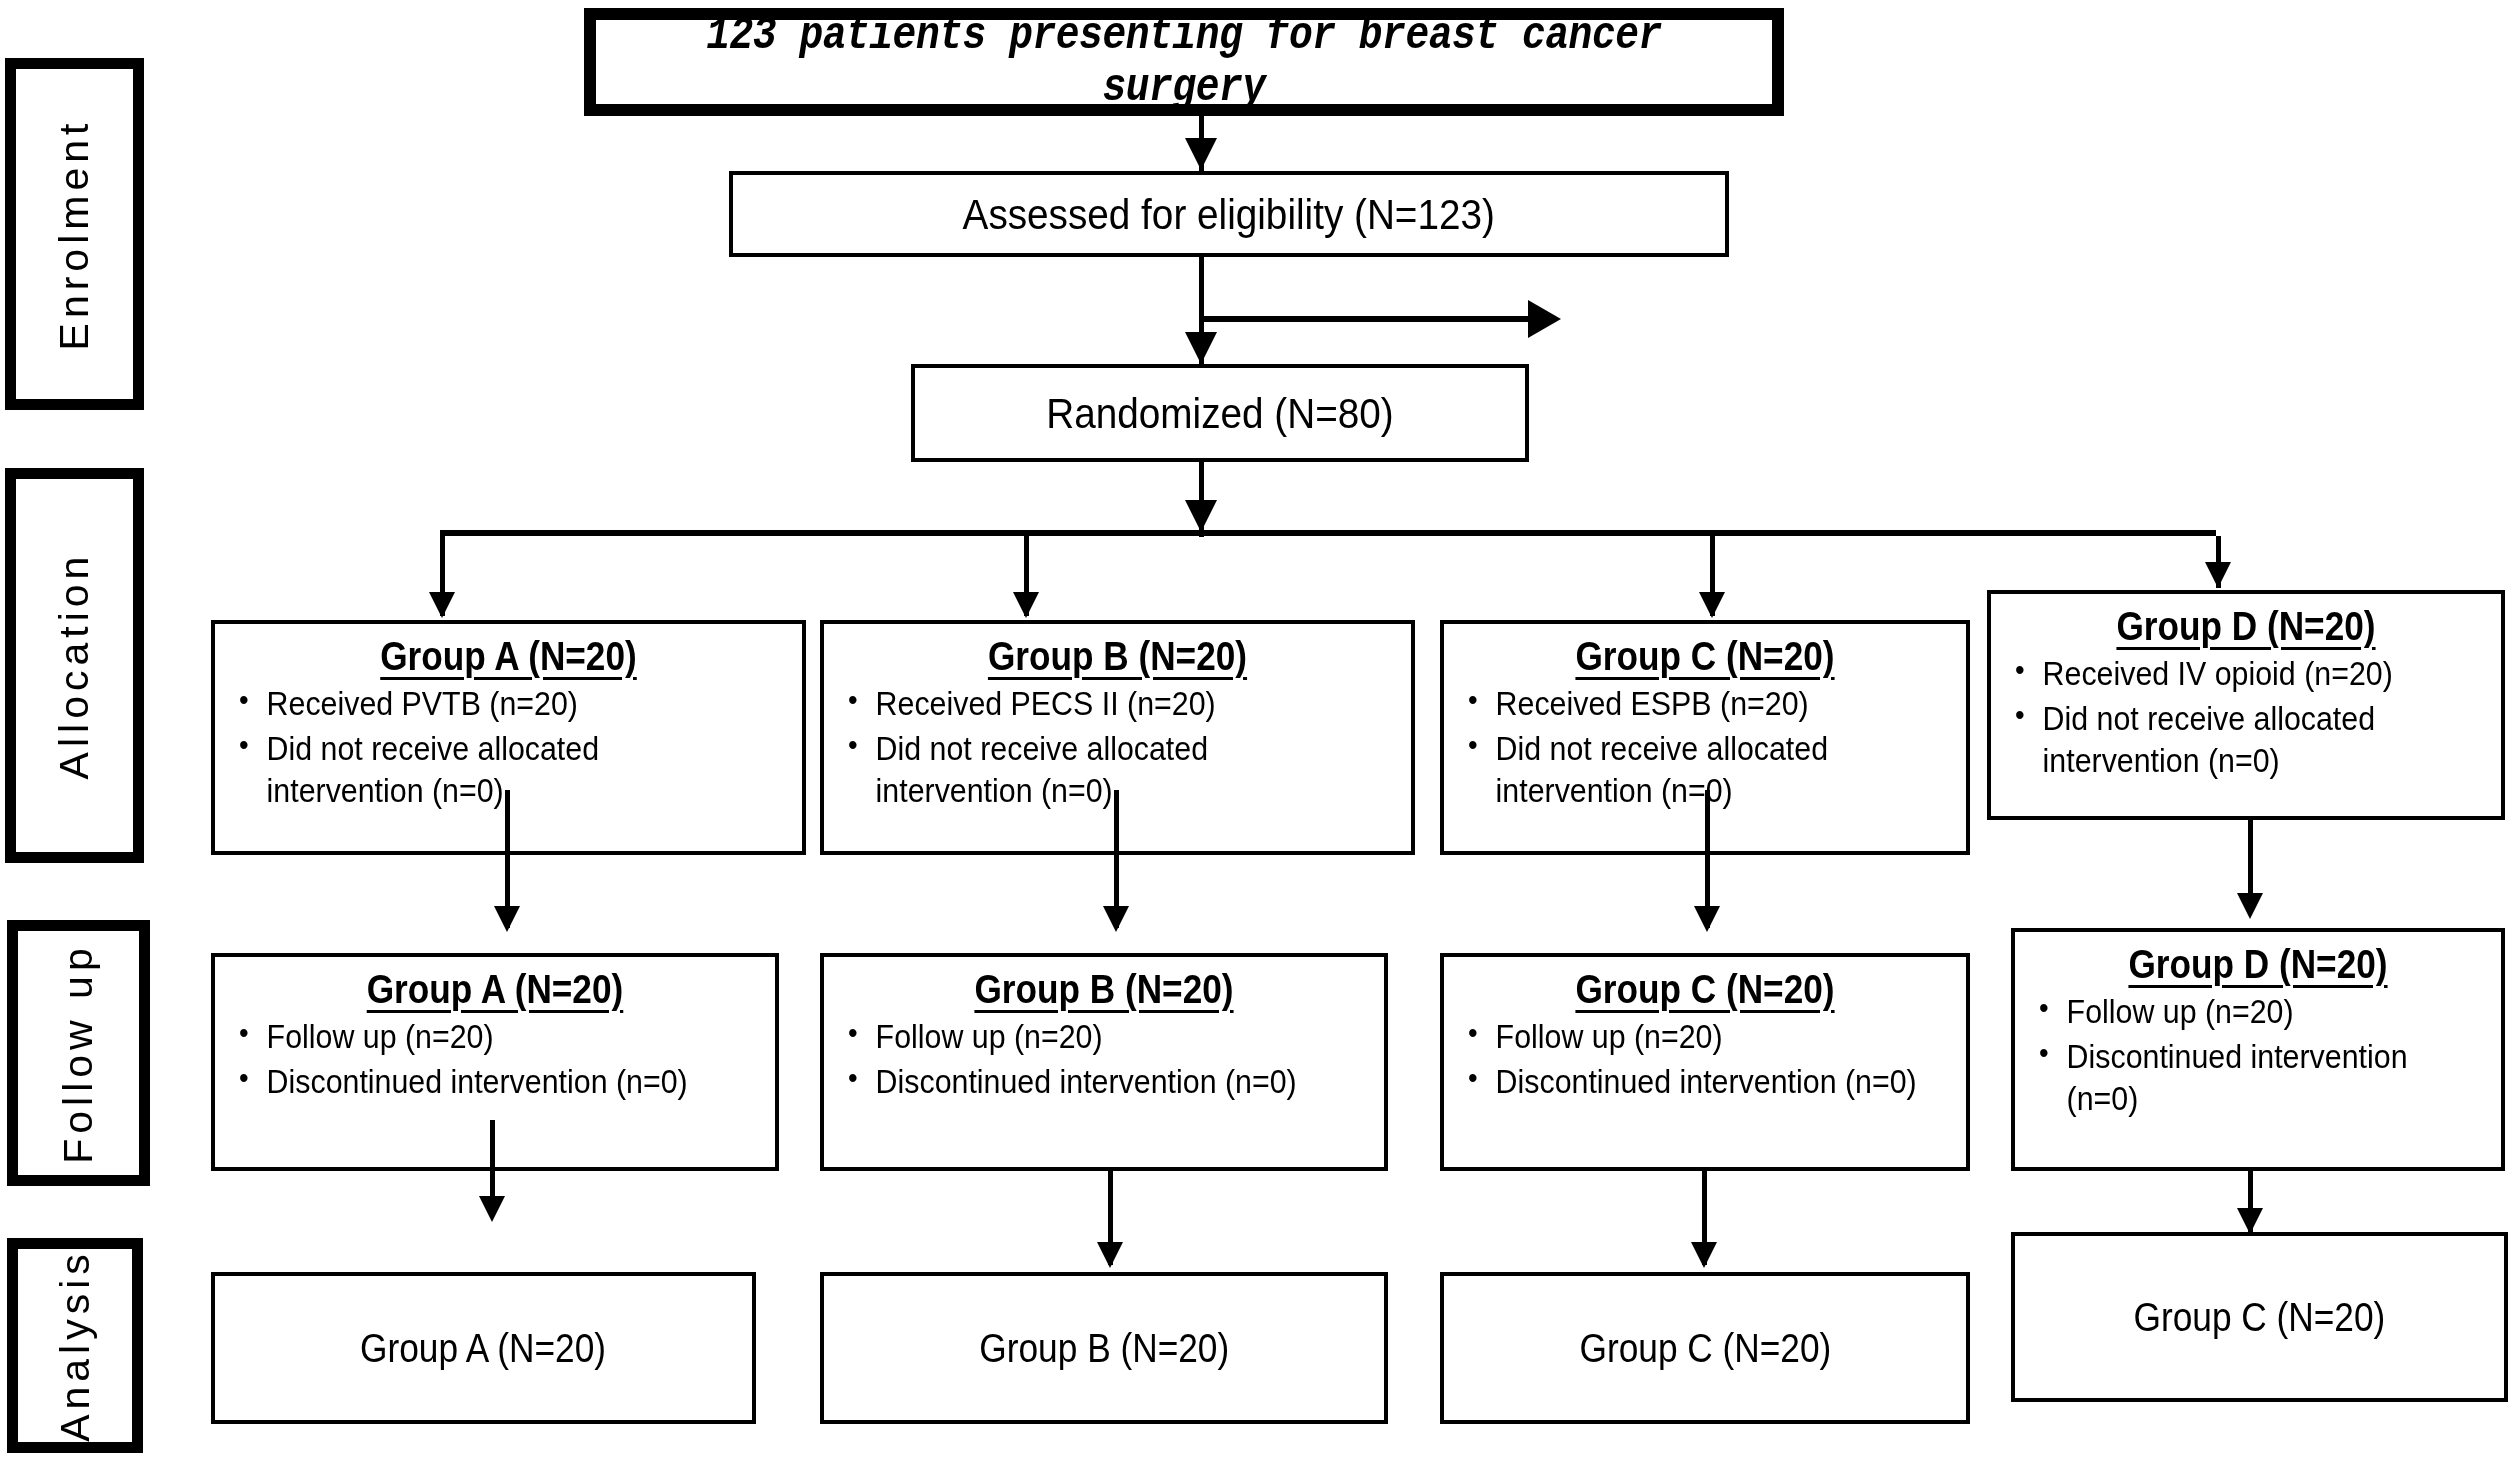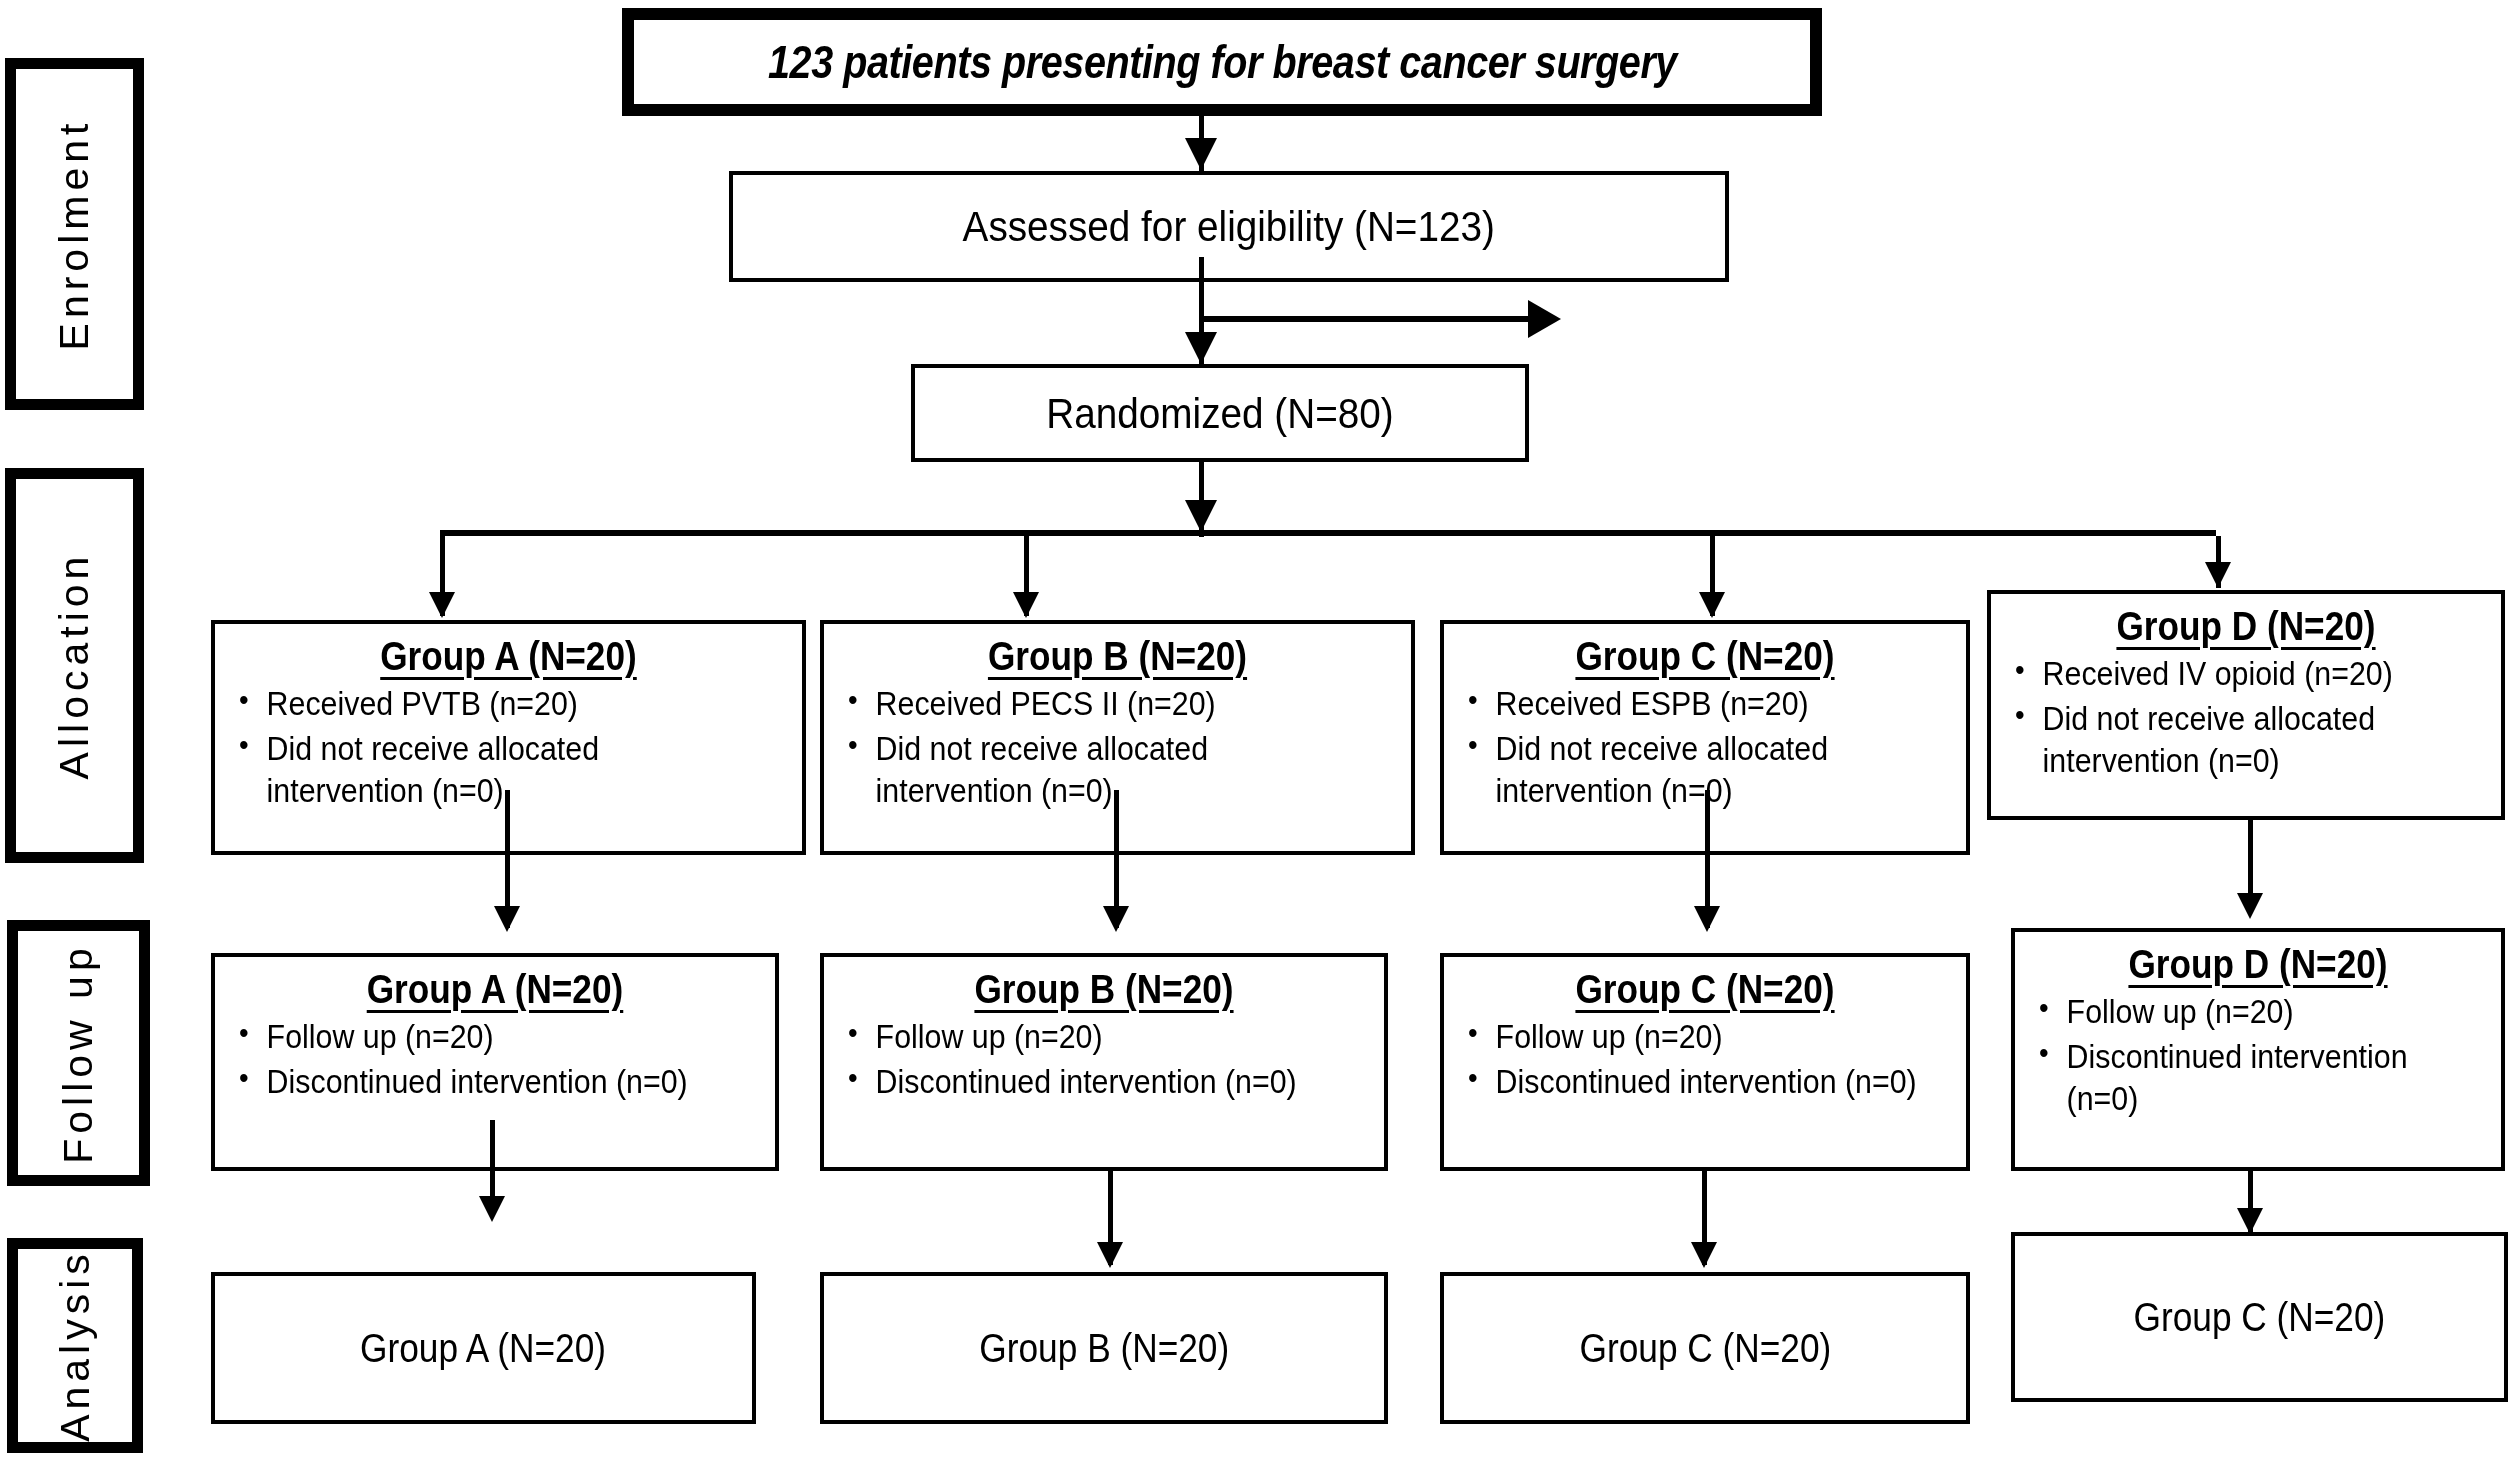--- a/index.html
+++ b/index.html
@@ -178,28 +178,28 @@
   </div>
 
   <div class="stage-box" style="left:7px; top:920px; width:143px; height:266px;">
     <span class="stage-label">Follow up</span>
   </div>
 
   <div class="stage-box" style="left:7px; top:1238px; width:136px; height:215px;">
     <span class="stage-label">Analysis</span>
   </div>
 
-  <div class="box thick box-center" style="left:622px; top:8px; width:1200px; height:108px;">
+  <div class="box thick box-center" style="left:584px; top:8px; width:1200px; height:108px;font-family:Liberation Mono, monospace;">
     <span class="title-text">123 patients presenting for breast cancer surgery</span>
   </div>
 
   <div class="vline" style="left:1199px; top:116px; height:58px;"></div>
   <div class="arrow-down" style="left:1185px; top:138px;"></div>
 
-  <div class="box thin box-center" style="left:729px; top:171px; width:1000px; height:111px;">
+  <div class="box thin box-center" style="left:729px; top:171px; width:1000px; height:86px;">
     <span class="plain-text">Assessed for eligibility (N=123)</span>
   </div>
 
   <div class="vline" style="left:1199px; top:257px; height:110px;"></div>
   <div class="arrow-down" style="left:1185px; top:332px;"></div>
 
   <div class="hline" style="left:1203px; top:316px; width:328px;"></div>
   <div class="arrow-right" style="left:1528px; top:300px;"></div>
 
 

